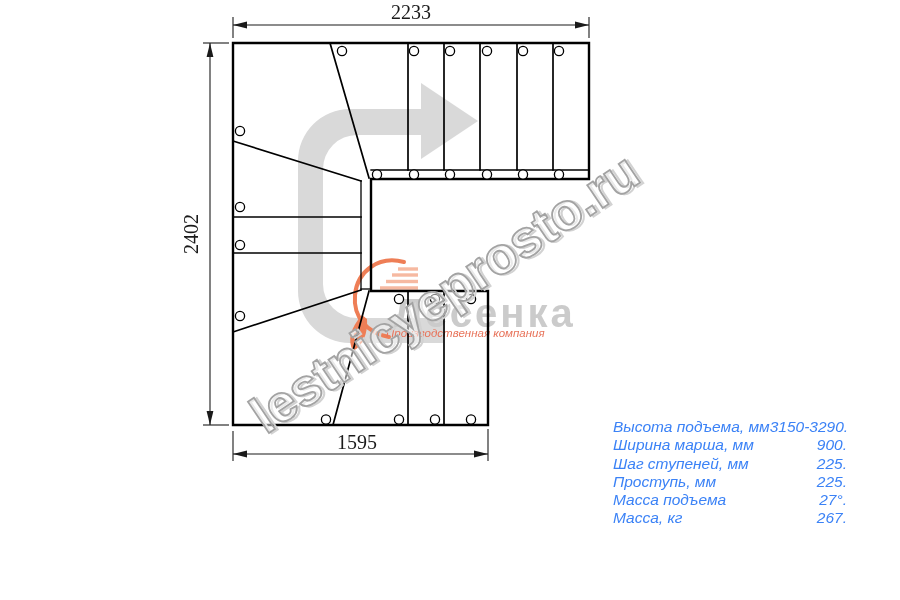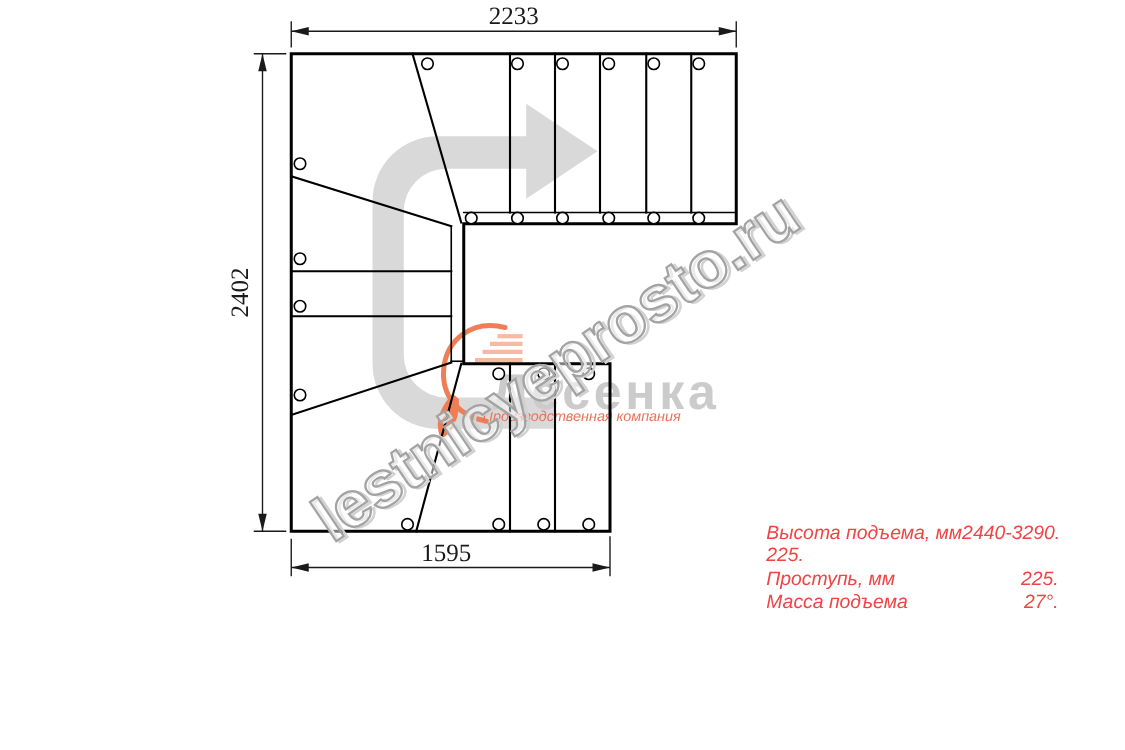--- a/index.html
+++ b/index.html
@@ -5,21 +5,21 @@
   html,body{margin:0;padding:0;background:#ffffff;}
   .stage{
     position:relative;width:900px;height:600px;background:#ffffff;overflow:hidden;
     font-family:"Liberation Sans",sans-serif;
   }
   .stage svg{position:absolute;left:0;top:0;}
   .dim-text{font-family:"Liberation Serif",serif;font-size:20px;fill:#1a1a1a;}
   .specs{
     position:absolute;left:613px;top:418px;width:234px;
     font-family:"Liberation Sans",sans-serif;font-style:italic;
-    font-size:15.5px;line-height:18.3px;color:#ef4444;
+    font-size:15.5px;line-height:18.3px;color:#3b82f6;
   }
   .specs .row{display:flex;justify-content:space-between;}
   .specs .lbl{text-align:left;white-space:nowrap;}
   .specs .val{text-align:right;white-space:nowrap;}
 </style>
 </head>
 <body>
 
 <div class="stage">
 
@@ -141,27 +141,36 @@
 
     <g font-family="Liberation Sans, sans-serif" font-weight="bold" font-size="52">
       <text transform="translate(266,435) rotate(-34)" x="2" y="2" fill="none" stroke="#d2d2d2" stroke-width="2" textLength="455" lengthAdjust="spacingAndGlyphs">lestnicyeprosto.ru</text>
       <text transform="translate(266,435) rotate(-34)" x="0" y="0" fill="rgba(255,255,255,0.5)" stroke="#a3a3a3" stroke-width="1.8" textLength="455" lengthAdjust="spacingAndGlyphs">lestnicyeprosto.ru</text>
     </g>
   </svg>
 
   <div class="specs">
     <div class="row">
       <span class="lbl">Высота подъема, мм</span>
-      <span class="val">2440-3290.</span>
+      <span class="val">3150-3290.</span>
     </div>
     <div class="row">
+      <span class="lbl">Ширина марша, мм</span>
+      <span class="val">900.</span>
+    </div>
+    <div class="row">
+      <span class="lbl">Шаг ступеней, мм</span>
       <span class="val">225.</span>
     </div>
     <div class="row">
       <span class="lbl">Проступь, мм</span>
       <span class="val">225.</span>
     </div>
     <div class="row">
       <span class="lbl">Масса подъема</span>
       <span class="val">27°.</span>
     </div>
+    <div class="row">
+      <span class="lbl">Масса, кг</span>
+      <span class="val">267.</span>
+    </div>
   </div>
 </div>
 
 </body></html>

